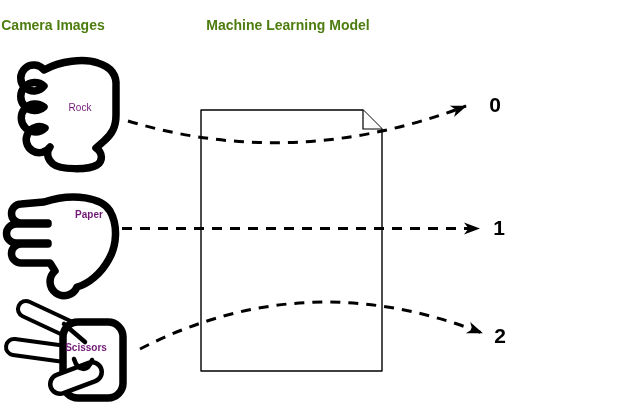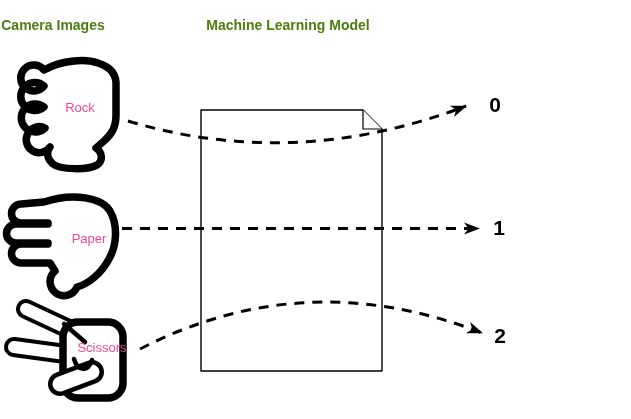--- a/index.html
+++ b/index.html
@@ -26,24 +26,24 @@
     top: 17px;
     transform: translateX(-50%);
     font-size: 14px;
     font-weight: bold;
     white-space: nowrap;
     color: #4d7c0f;
   }
   .hand-label {
     position: absolute;
     transform: translate(-50%, -50%);
-    font-size: 13px;
+    font-size: 10px;
     font-weight: normal;
     white-space: nowrap;
-    color: #ec4899;
+    color: #701a75;
   }
   .class-id {
     position: absolute;
     transform: translate(-50%, -50%);
     font-size: 21px;
     font-weight: bold;
     color: #000000;
   }
   svg .hand-outline {
     fill: #ffffff;
@@ -154,20 +154,20 @@
 
     <path class="dashed-arrow" marker-end="url(#arrowhead)" d="M 128,121 Q 295,171 466,106"></path>
     <path class="dashed-arrow" marker-end="url(#arrowhead)" d="M 122,228.5 L 479,228.5"></path>
     <path class="dashed-arrow" marker-end="url(#arrowhead)" d="M 140,349 Q 305,264 482,333"></path>
   </svg>
 
   <div class="col-header" style="left:53px;">Camera Images</div>
   <div class="col-header" style="left:288px;">Machine Learning Model</div>
 
   <div class="hand-label" style="left:80px; top:107px;">Rock</div>
-  <div class="hand-label" style="left:89px; top:238px;">Paper</div>
-  <div class="hand-label" style="left:102px; top:347px;">Scissors</div>
+  <div class="hand-label" style="left:89px; top:214px;font-weight:bold;">Paper</div>
+  <div class="hand-label" style="left:86px; top:347px;font-weight:bold;">Scissors</div>
 
   <div class="class-id" style="left:495px; top:105px;">0</div>
   <div class="class-id" style="left:499px; top:228px;">1</div>
   <div class="class-id" style="left:500px; top:336px;">2</div>
 
 </div>
 
 </body></html>

